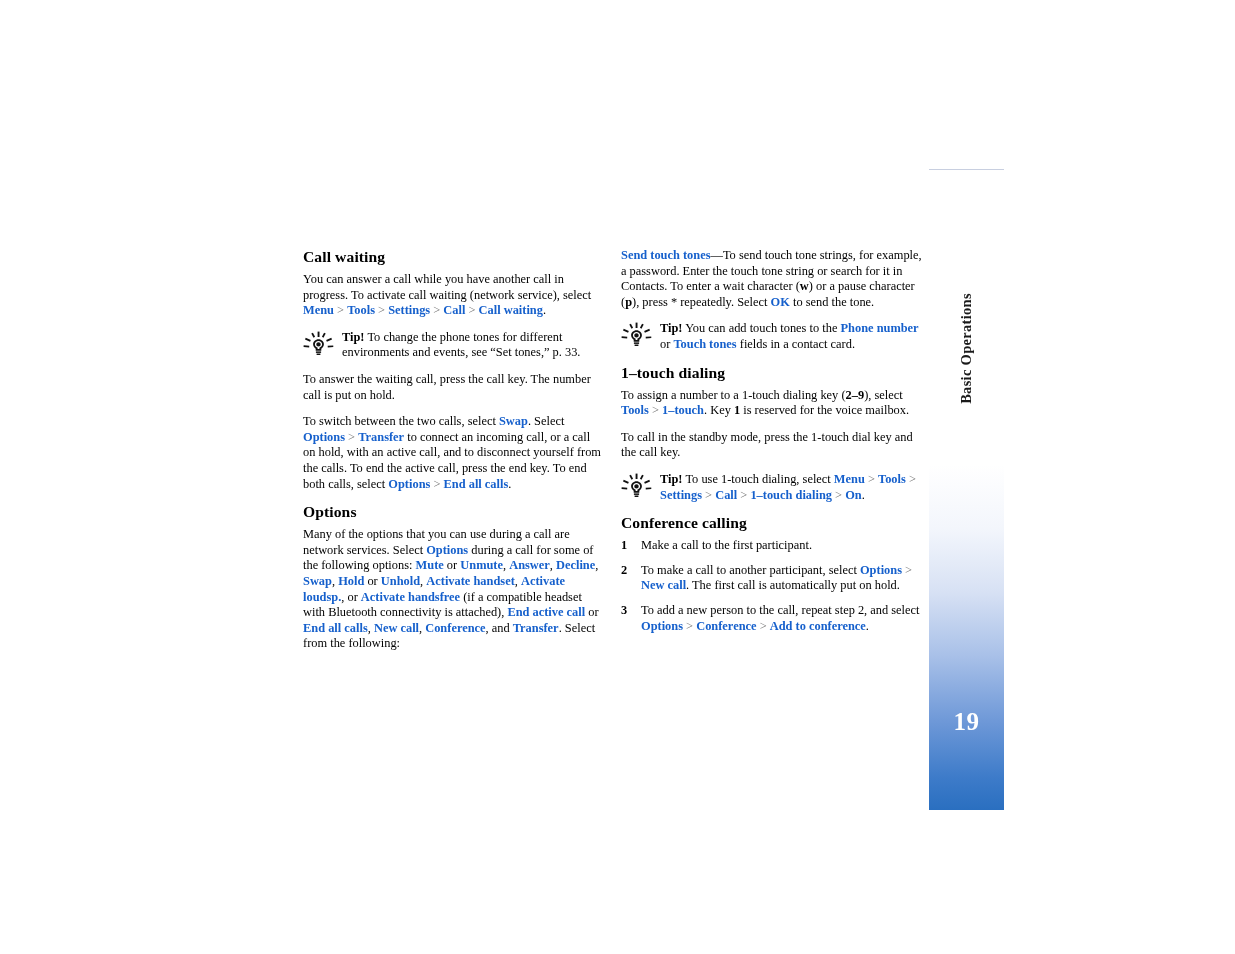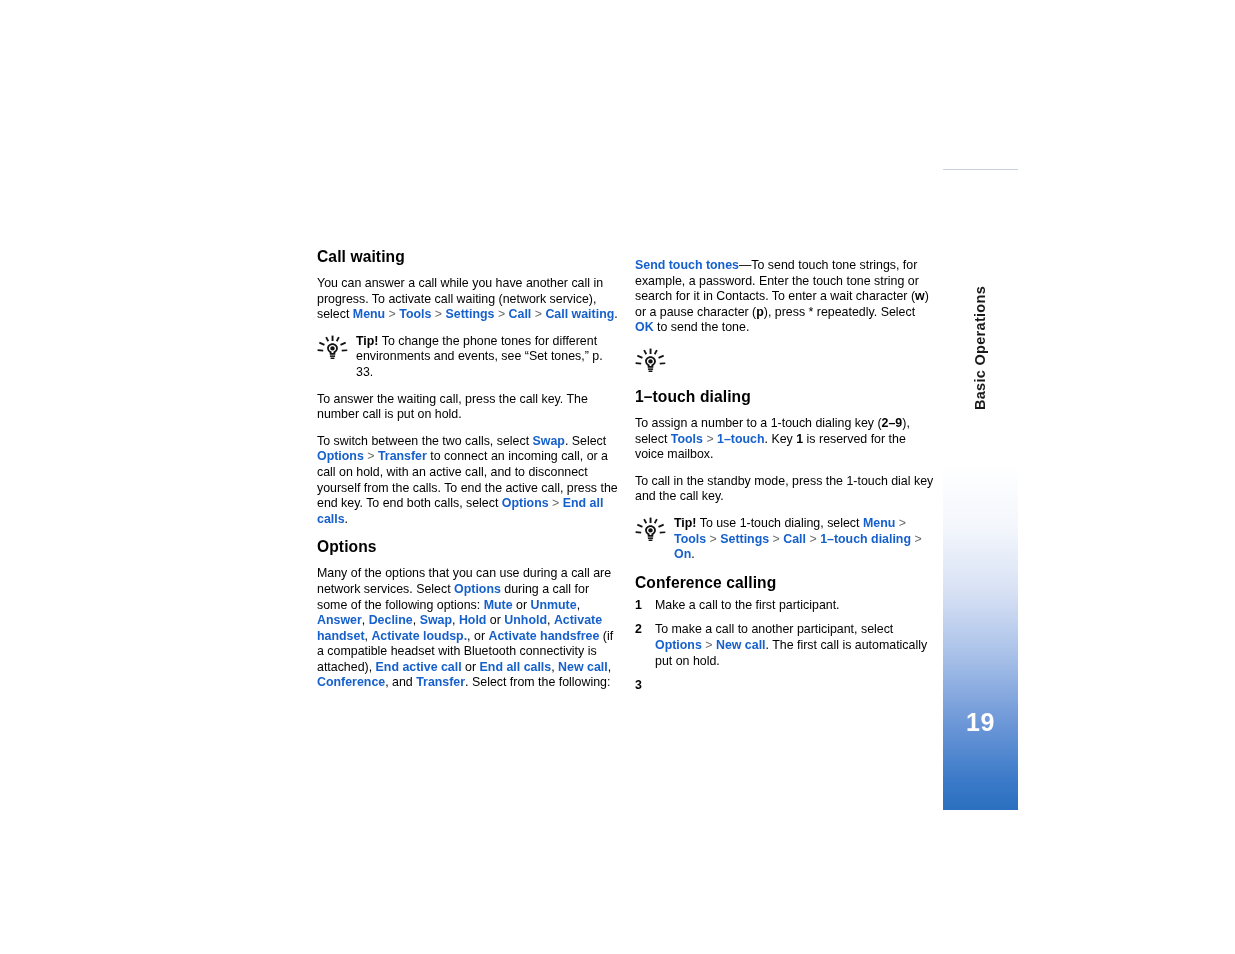--- a/index.html
+++ b/index.html
@@ -11,23 +11,24 @@
     width: 1235px;
     height: 954px;
     position: relative;
     font-family: "Liberation Sans", sans-serif;
     color: #000000;
     overflow: hidden;
   }
 
   .page {
     position: absolute;
-    left: 14px; top: 0;
+    left: 0; top: 0;
     width: 1027px;
     height: 954px;
+    font-family: Liberation Serif, serif;
   }
 
   
   .col {
     position: absolute;
     top: 248px;
     width: 302px;
     font-size: 12.4px;
     line-height: 15.6px;
     color: #000;
@@ -39,21 +40,21 @@
     font-size: 15.6px;
     font-weight: bold;
     letter-spacing: 0.1px;
     margin: 0 0 6px 0;
     line-height: 18px;
     color: #000;
   }
   .section-gap { margin-top: 26px; }
 
   p.body {
-    margin: 10px 0 11px 0;
+    margin: 0 0 11px 0;
   }
 
   .lnk {
     color: #1660cc;
     font-weight: bold;
   }
   .sep {
     color: #6b6b6b;
     font-weight: normal;
   }
@@ -204,20 +205,21 @@
             <rect x="14.6" y="0.6" width="1.9" height="5.4"></rect>
             <rect x="9.3" y="1.9" width="1.8" height="4.6" transform="rotate(-28 10.2 4.2)"></rect>
             <rect x="19.9" y="1.9" width="1.8" height="4.6" transform="rotate(28 20.8 4.2)"></rect>
             <rect x="4.0" y="6.0" width="1.8" height="5.6" transform="rotate(-66 4.9 8.8)"></rect>
             <rect x="25.2" y="6.0" width="1.8" height="5.6" transform="rotate(66 26.1 8.8)"></rect>
             <rect x="2.6" y="12.6" width="1.7" height="5.6" transform="rotate(-86 3.4 15.4)"></rect>
             <rect x="26.7" y="12.6" width="1.7" height="5.6" transform="rotate(86 27.5 15.4)"></rect>
           </g>
         </svg>
       </span>
+      <span class="tip-text"><span class="tip-lead">Tip!</span><span> You can add touch tones to the </span><span class="lnk">Phone number</span><span> or </span><span class="lnk">Touch tones</span><span> fields in a contact card.</span></span>
     </div>
 
     <h2 class="section section-gap">1–touch dialing</h2>
 
     <p class="body"><span>To assign a number to a 1-touch dialing key (</span><span class="bld">2–9</span><span>), select </span><span class="lnk">Tools</span><span class="sep"> &gt; </span><span class="lnk">1–touch</span><span>. Key </span><span class="bld">1</span><span> is reserved for the voice mailbox.</span></p>
 
     <p class="body">To call in the standby mode, press the 1-touch dial key and the call key.</p>
 
     <div class="tip">
       <span class="tip-icon">
@@ -244,20 +246,21 @@
 
     <ol class="steps">
       <li>
         <span class="num">1</span><span>Make a call to the first participant.</span>
       </li>
       <li>
         <span class="num">2</span><span><span>To make a call to another participant, select </span><span class="lnk">Options</span><span class="sep"> &gt; </span><span class="lnk">New call</span><span>. The first call is automatically put on hold.</span></span>
       </li>
       <li>
         <span class="num">3</span>
+        <div class="sub-para"><span>To add a new person to the call, repeat step 2, and select </span><span class="lnk">Options</span><span class="sep"> &gt; </span><span class="lnk">Conference</span><span class="sep"> &gt; </span><span class="lnk">Add to conference</span><span>.</span></div>
       </li>
     </ol>
 
   </div>
 
   <div class="sidebar">
     <div class="sidebar-label">
       <span>Basic Operations</span>
     </div>
     <div class="page-number">19</div>

